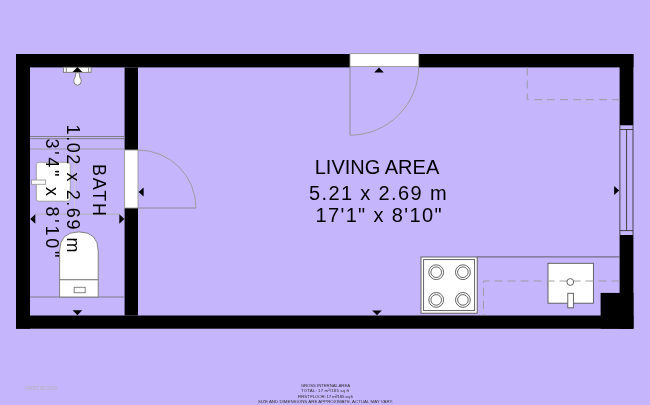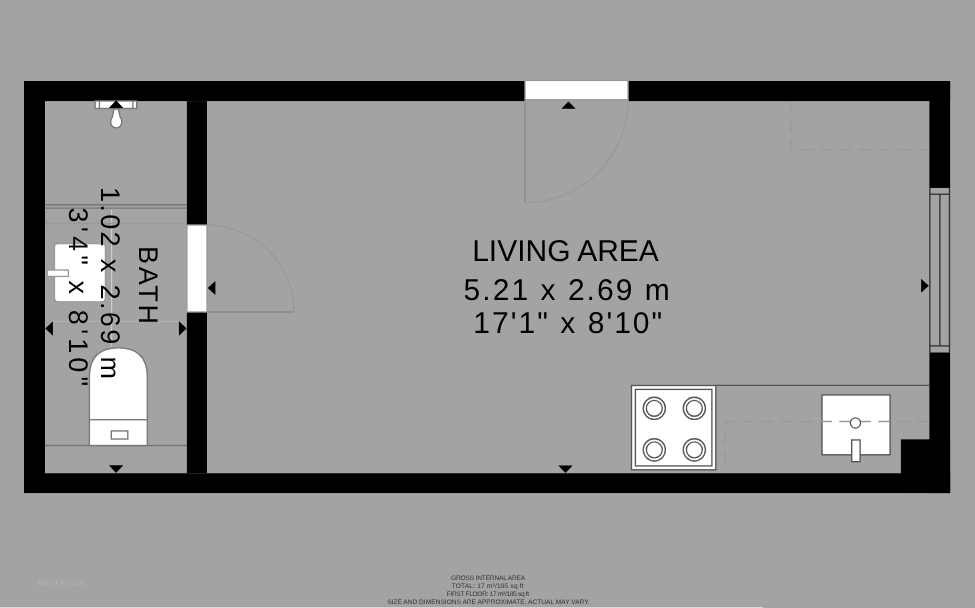--- a/index.html
+++ b/index.html
@@ -1,16 +1,16 @@
 <!DOCTYPE html>
 <html><head>
 <meta charset="utf-8">
 <style>
   html,body{margin:0;padding:0;background:#ffffff;}
-  #page{position:relative;width:650px;height:405px;background:#a3a3a3;overflow:hidden;
+  #page{position:relative;width:650px;height:405px;background:#c4b5fd;overflow:hidden;
         font-family:"Liberation Sans", sans-serif;}
   svg text{font-family:"Liberation Sans", sans-serif;}
 </style>
 </head>
 <body>
 <div id="page">
 <svg width="650" height="405" viewBox="0 0 650 405" xmlns="http://www.w3.org/2000/svg">
 
   <line x1="74.4" y1="140" x2="74.4" y2="231" stroke="#cccccc" stroke-width="0.8"></line>
 

